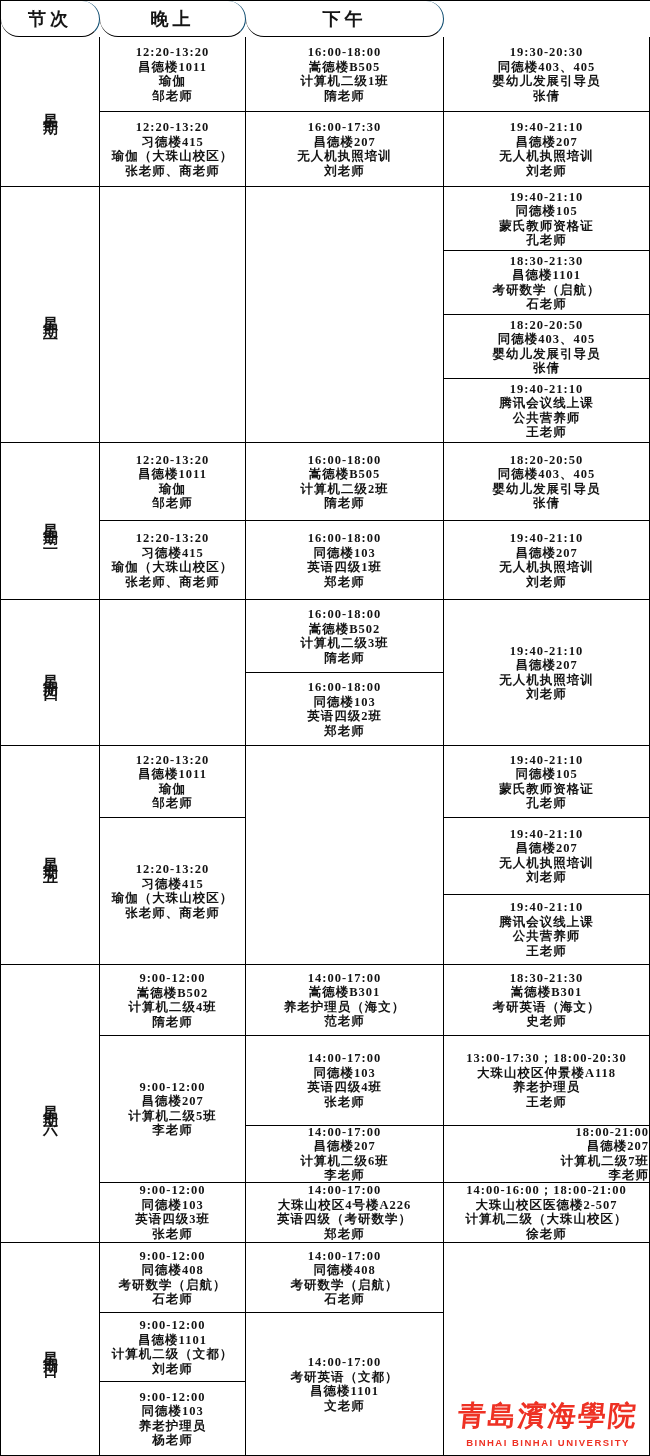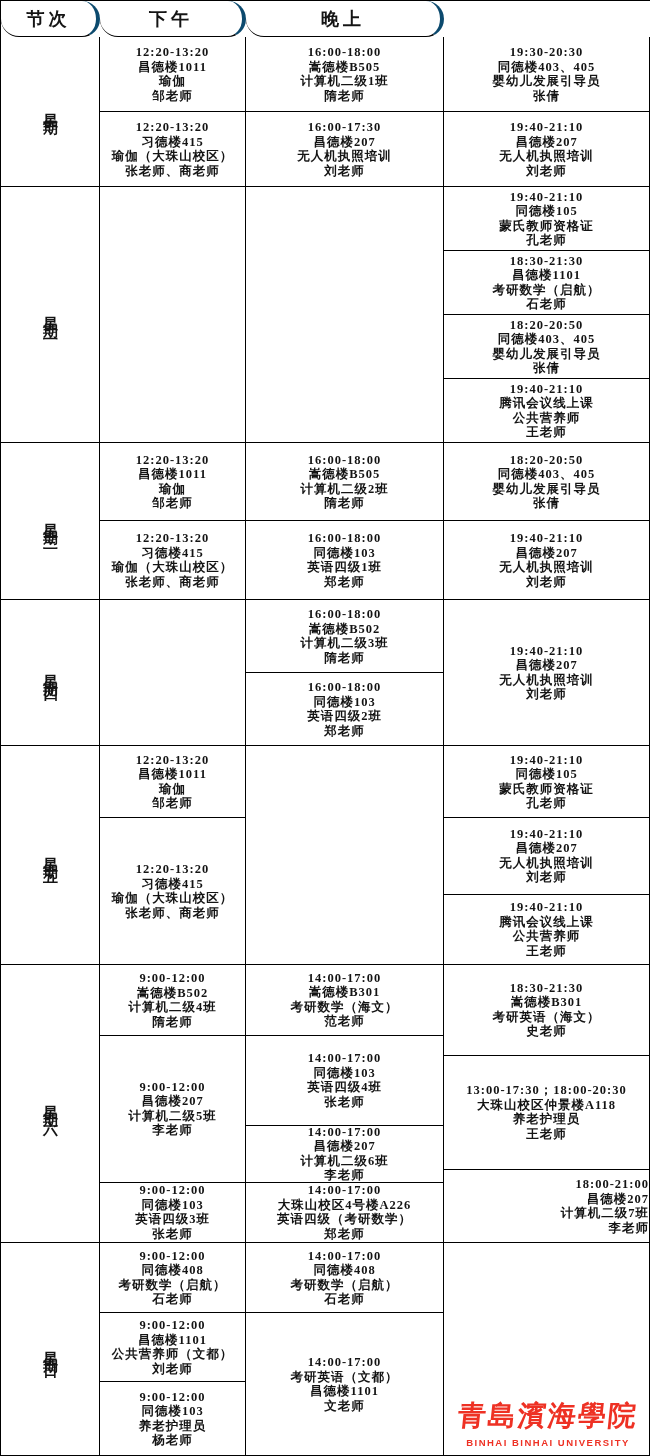--- a/index.html
+++ b/index.html
@@ -1,42 +1,42 @@
 <!DOCTYPE html>
 <html><head>
 <meta charset="utf-8">
 <style>
   html,body{margin:0;padding:0;background:#ffffff;}
   body{font-family:"Liberation Serif", serif;color:#141414;}
   .page{position:relative;width:650px;height:1456px;background:#fff;overflow:hidden;}
   .table{position:absolute;left:0;top:0;width:649px;border-left:1px solid #000;border-top:1px solid #000;box-sizing:content-box;}
   .grid-row{display:grid;grid-template-columns:99px 146px 198px 206px;}
   .hrow{height:36px;}
-  .hcell{border-right:4px solid #0c4a6e;border-bottom:1px solid #000;display:flex;align-items:center;justify-content:center;
+  .hcell{border-right:1px solid #0c4a6e;border-bottom:1px solid #000;display:flex;align-items:center;justify-content:center;
          font-size:18px;font-weight:bold;letter-spacing:4px;border-radius:18px;}
   .day-row{}
   .day-label-cell{border-right:1px solid #000;border-bottom:1px solid #000;display:flex;align-items:center;justify-content:center;}
   .day-label{writing-mode:vertical-lr;text-orientation:upright;font-size:15px;font-weight:bold;letter-spacing:7px;}
   .col-stack{display:flex;flex-direction:column;min-height:0;font-weight:bold;}
   .cell{flex-basis:0;min-height:0;border-right:1px solid #000;border-bottom:1px solid #000;
         display:flex;flex-direction:column;align-items:center;justify-content:center;text-align:center;overflow:hidden;}
   .cell .line{font-size:12.5px;line-height:14.5px;letter-spacing:1px;white-space:nowrap;}
   .logo{position:absolute;right:12px;bottom:8px;text-align:center;pointer-events:none;}
   .logo-cn{font-size:28px;font-weight:bold;letter-spacing:2px;transform:skewX(-6deg);font-family:"Liberation Serif",serif;}
   .logo-en{font-size:9.5px;font-weight:bold;letter-spacing:1.5px;margin-top:2px;font-family:"Liberation Sans",sans-serif;}
 </style>
 </head>
 <body>
 
 <div class="page">
   <div class="table">
     <div class="grid-row hrow">
       <div class="hcell">节次</div>
+      <div class="hcell">晚上</div>
       <div class="hcell">下午</div>
-      <div class="hcell">晚上</div>
     </div>
 
   <div class="grid-row day-row" style="height: 150px;">
         <div class="day-label-cell">
           <div class="day-label">星期一</div>
         </div>
         <div class="col-stack">
           <div class="cell" style="flex-grow: 75;">
             <div class="line">12:20-13:20</div>
             <div class="line">昌德楼1011</div>
@@ -256,21 +256,21 @@
             <div class="line">9:00-12:00</div>
             <div class="line">同德楼103</div>
             <div class="line">英语四级3班</div>
             <div class="line">张老师</div>
           </div>
         </div>
         <div class="col-stack">
           <div class="cell" style="flex-grow: 71;">
             <div class="line">14:00-17:00</div>
             <div class="line">嵩德楼B301</div>
-            <div class="line">考研数学（海文）</div>
+            <div class="line">养老护理员（海文）</div>
             <div class="line">范老师</div>
           </div>
           <div class="cell" style="flex-grow: 90;">
             <div class="line">14:00-17:00</div>
             <div class="line">同德楼103</div>
             <div class="line">英语四级4班</div>
             <div class="line">张老师</div>
           </div>
           <div class="cell" style="flex-grow: 57;">
             <div class="line">14:00-17:00</div>
@@ -297,37 +297,43 @@
             <div class="line">大珠山校区仲景楼A118</div>
             <div class="line">养老护理员</div>
             <div class="line">王老师</div>
           </div>
           <div class="cell" style="flex-grow: 57; align-items: flex-end;">
             <div class="line">18:00-21:00</div>
             <div class="line">昌德楼207</div>
             <div class="line">计算机二级7班</div>
             <div class="line">李老师</div>
           </div>
+          <div class="cell" style="flex-grow: 60;">
+            <div class="line">14:00-16:00；18:00-21:00</div>
+            <div class="line">大珠山校区医德楼2-507</div>
+            <div class="line">计算机二级（大珠山校区）</div>
+            <div class="line">徐老师</div>
+          </div>
         </div>
       </div>
       <div class="grid-row day-row" style="height: 213px;">
         <div class="day-label-cell">
           <div class="day-label">星期日</div>
         </div>
         <div class="col-stack">
           <div class="cell" style="flex-grow: 70;">
             <div class="line">9:00-12:00</div>
             <div class="line">同德楼408</div>
             <div class="line">考研数学（启航）</div>
             <div class="line">石老师</div>
           </div>
           <div class="cell" style="flex-grow: 69;">
             <div class="line">9:00-12:00</div>
             <div class="line">昌德楼1101</div>
-            <div class="line">公共营养师（文都）</div>
+            <div class="line">计算机二级（文都）</div>
             <div class="line">刘老师</div>
           </div>
           <div class="cell" style="flex-grow: 74;">
             <div class="line">9:00-12:00</div>
             <div class="line">同德楼103</div>
             <div class="line">养老护理员</div>
             <div class="line">杨老师</div>
           </div>
         </div>
         <div class="col-stack">

